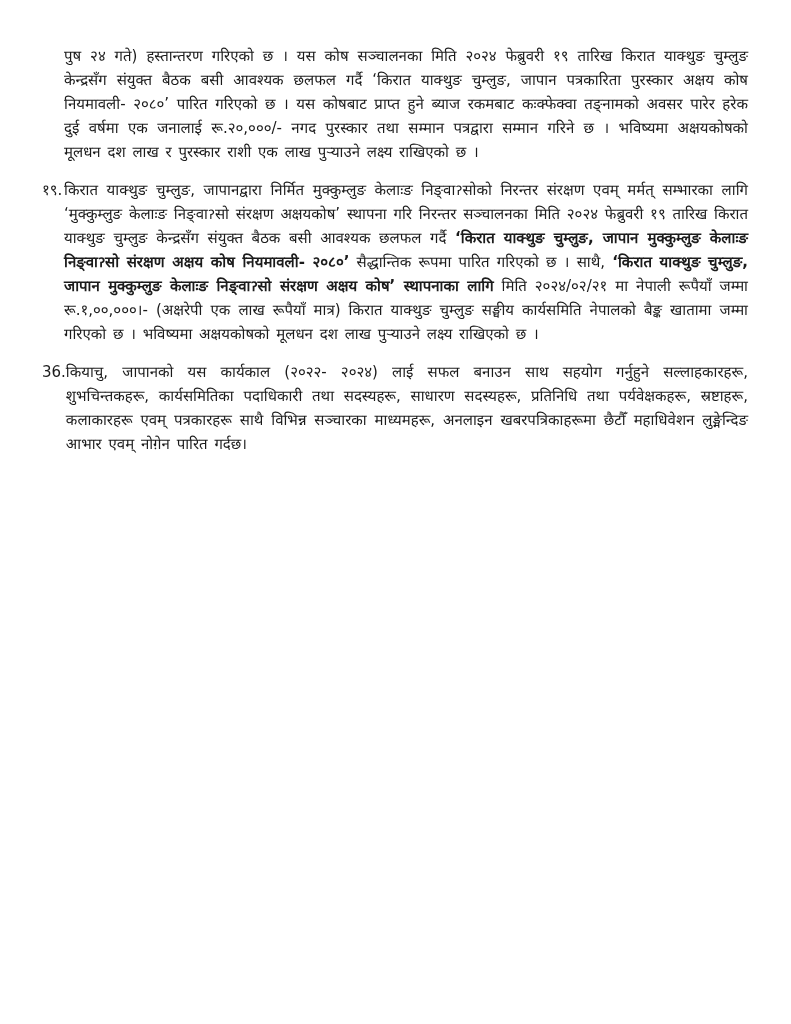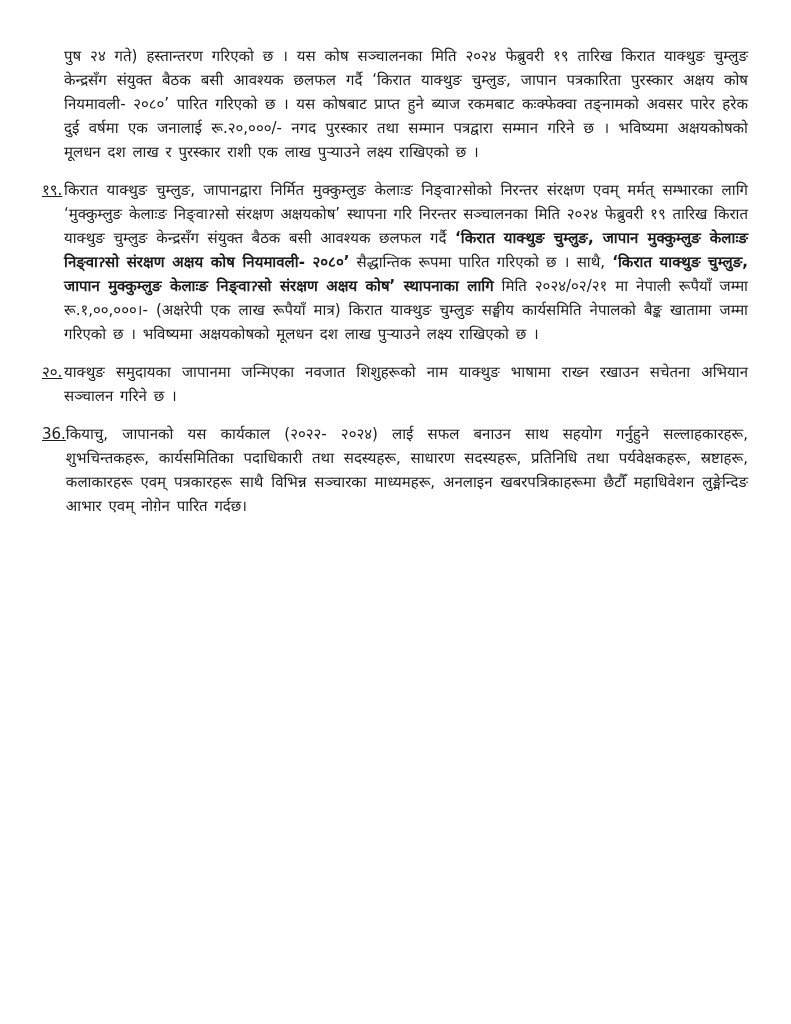--- a/index.html
+++ b/index.html
@@ -21,21 +21,20 @@
   .para {
     display: flex;
     align-items: flex-start;
     margin: 0 0 14px 0;
   }
   .num {
     flex: 0 0 22px;
     font-size: 15px;
     line-height: 24px;
     white-space: nowrap;
-    text-decoration: underline;
   }
   .body-text {
     margin: 0;
     flex: 1 1 auto;
     font-size: 15px;
     line-height: 24px;
     text-align: justify;
     word-spacing: 2px;
   }
   .run { font-weight: normal; }
@@ -49,23 +48,19 @@
   <section class="para">
     <span class="num"></span>
     <p class="body-text"><span class="run">पुष २४ गते) हस्तान्तरण गरिएको छ । यस कोष सञ्चालनका मिति २०२४ फेब्रुवरी १९ तारिख किरात याक्थुङ चुम्लुङ केन्द्रसँग संयुक्त बैठक बसी आवश्यक छलफल गर्दै ‘किरात याक्थुङ चुम्लुङ, जापान पत्रकारिता पुरस्कार अक्षय कोष नियमावली- २०८०’ पारित गरिएको छ । यस कोषबाट प्राप्त हुने ब्याज रकमबाट कःक्फेक्वा तङ्नामको अवसर पारेर हरेक दुई वर्षमा एक जनालाई रू.२०,०००/- नगद पुरस्कार तथा सम्मान पत्रद्वारा सम्मान गरिने छ । भविष्यमा अक्षयकोषको मूलधन दश लाख र पुरस्कार राशी एक लाख पुऱ्याउने लक्ष्य राखिएको छ ।</span></p>
   </section>
 
   <section class="para">
     <span class="num">१९.</span>
     <p class="body-text"><span class="run">किरात याक्थुङ चुम्लुङ, जापानद्वारा निर्मित मुक्कुम्लुङ केलाःङ निङ्वाॽसोको निरन्तर संरक्षण एवम् मर्मत् सम्भारका लागि ‘मुक्कुम्लुङ केलाःङ निङ्वाॽसो संरक्षण अक्षयकोष’ स्थापना गरि निरन्तर सञ्चालनका मिति २०२४ फेब्रुवरी १९ तारिख किरात याक्थुङ चुम्लुङ केन्द्रसँग संयुक्त बैठक बसी आवश्यक छलफल गर्दै </span><span class="run bold">‘किरात याक्थुङ चुम्लुङ, जापान मुक्कुम्लुङ केलाःङ निङ्वाॽसो संरक्षण अक्षय कोष नियमावली- २०८०’</span><span class="run"> सैद्धान्तिक रूपमा पारित गरिएको छ । साथै, </span><span class="run bold">‘किरात याक्थुङ चुम्लुङ, जापान मुक्कुम्लुङ केलाःङ निङ्वाॽसो संरक्षण अक्षय कोष’ स्थापनाका लागि</span><span class="run"> मिति २०२४/०२/२१ मा नेपाली रूपैयाँ जम्मा रू.१,००,०००।- (अक्षरेपी एक लाख रूपैयाँ मात्र) किरात याक्थुङ चुम्लुङ सङ्घीय कार्यसमिति नेपालको बैङ्क खातामा जम्मा गरिएको छ । भविष्यमा अक्षयकोषको मूलधन दश लाख पुऱ्याउने लक्ष्य राखिएको छ ।</span></p>
   </section>
 
-  <section class="para">
-    <span class="num">२०.</span>
-    <p class="body-text"><span class="run">याक्थुङ समुदायका जापानमा जन्मिएका नवजात शिशुहरूको नाम याक्थुङ भाषामा राख्न रखाउन सचेतना अभियान सञ्चालन गरिने छ ।</span></p>
-  </section>
 
   <section class="para">
     <span class="num">36.</span>
     <p class="body-text"><span class="run">कियाचु, जापानको यस कार्यकाल (२०२२- २०२४) लाई सफल बनाउन साथ सहयोग गर्नुहुने सल्लाहकारहरू, शुभचिन्तकहरू, कार्यसमितिका पदाधिकारी तथा सदस्यहरू, साधारण सदस्यहरू, प्रतिनिधि तथा पर्यवेक्षकहरू, स्रष्टाहरू, कलाकारहरू एवम् पत्रकारहरू साथै विभिन्न सञ्चारका माध्यमहरू, अनलाइन खबरपत्रिकाहरूमा छैटौँ महाधिवेशन लुङ्मेन्दिङ आभार एवम् नोग़ेन पारित गर्दछ।</span></p>
   </section>
 
 </div>
 
 </body></html>

